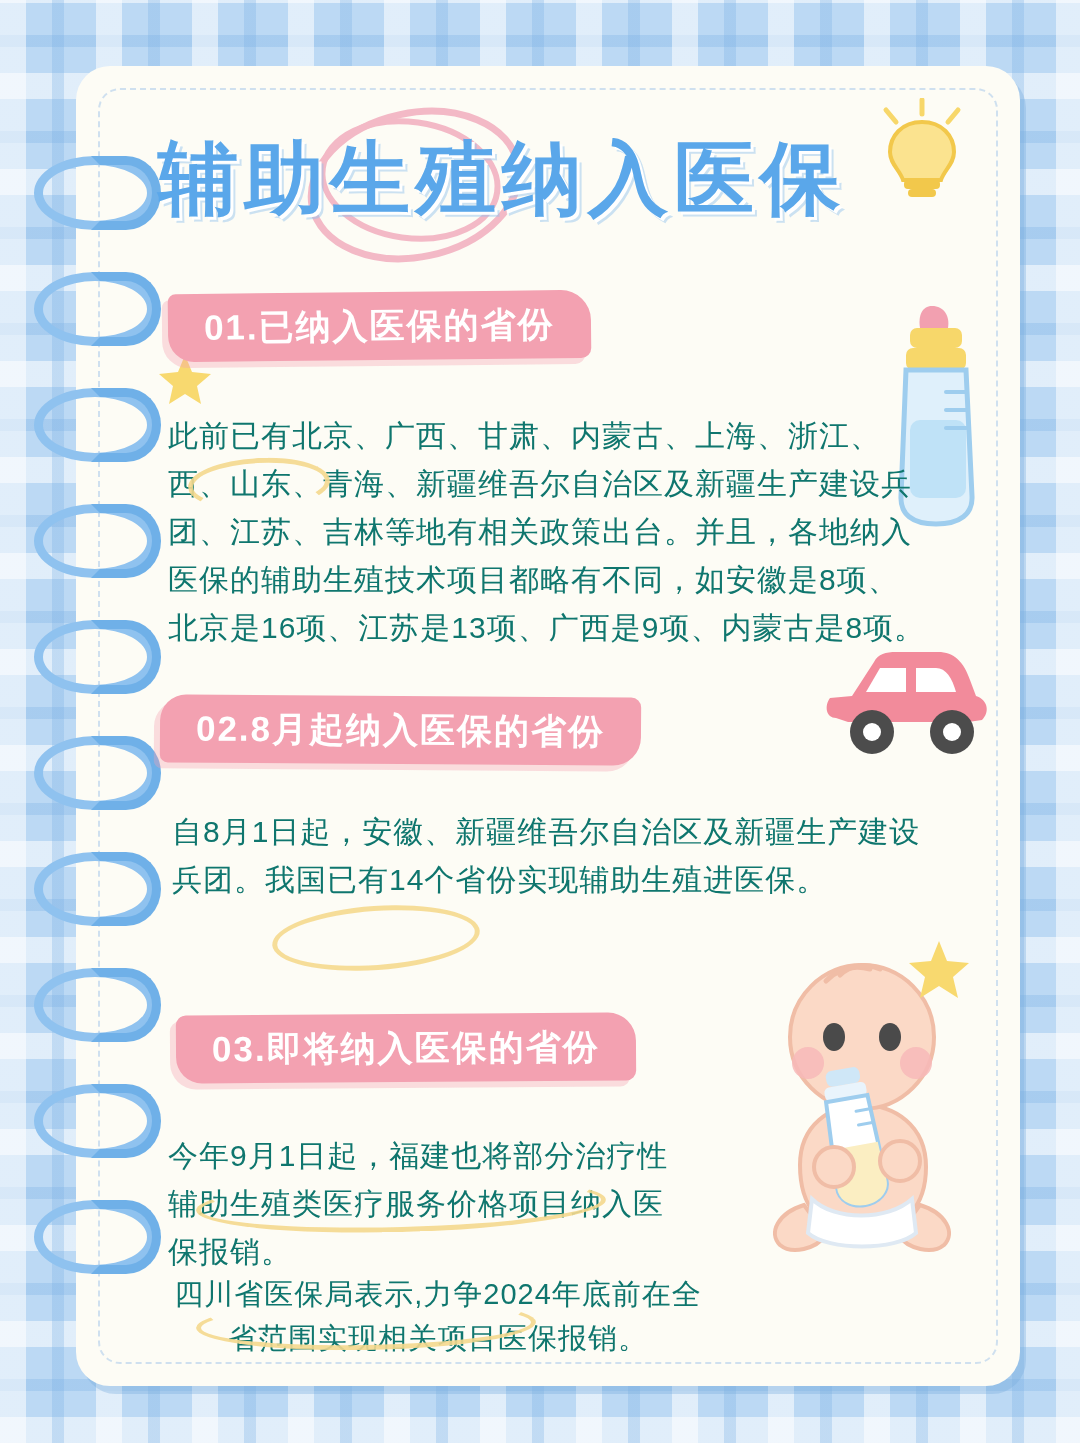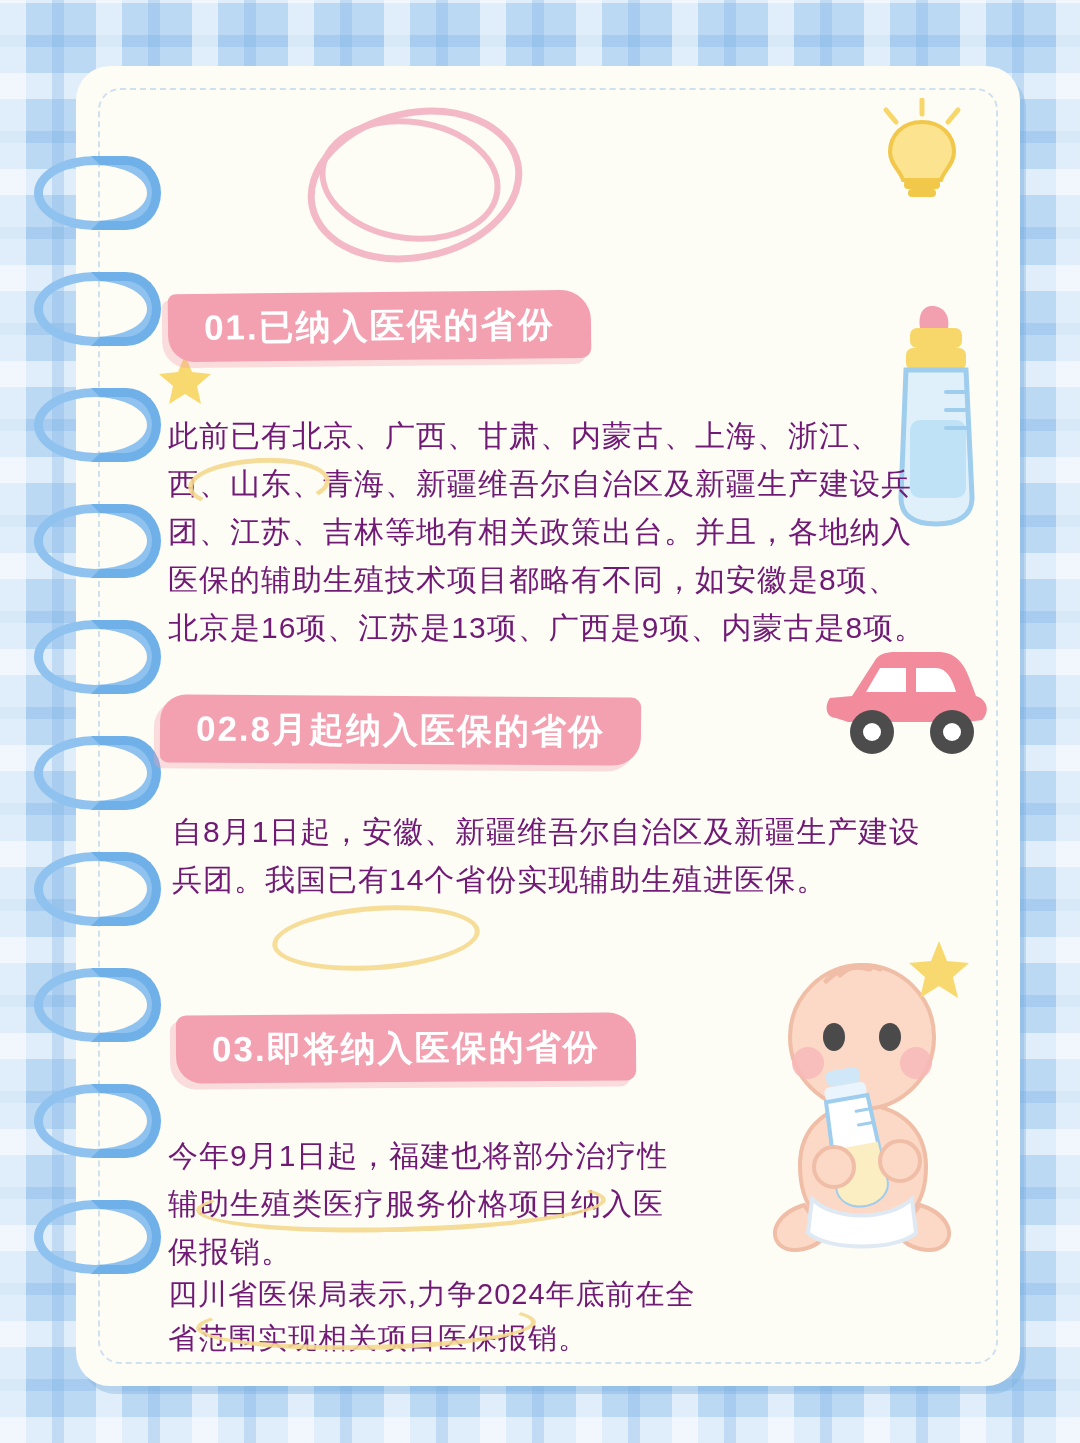--- a/index.html
+++ b/index.html
@@ -142,29 +142,29 @@
     top: 1014px;
     background: #f3a1b1;
     border-radius: 10px 28px 10px 26px;
     transform: rotate(-0.4deg);
     box-shadow: -6px 6px 0 rgba(243,161,177,0.35);
   }
 
   
   .para {
     position: absolute;
-    color: #701a75;
+    color: #0f766e;
     font-size: 30px;
     line-height: 48px;
     letter-spacing: 1px;
   }
   #p1 { left: 168px; top: 412px; width: 760px; }
   #p2 { left: 172px; top: 808px; width: 750px; }
   #p3 { left: 168px; top: 1132px; width: 520px; }
-  #p4 { left: 168px; top: 1272px; width: 540px; font-size: 29px; line-height: 44px;}
+  #p4 { left: 168px; top: 1272px; width: 540px; font-size: 29px; line-height: 44px; text-align: center;}
 
   
   .hl {
     position: absolute;
     border: 5px solid #f5d98e;
     border-radius: 50%;
     opacity: 0.9;
   }
   #hl1 { left: 188px; top: 458px; width: 132px; height: 42px; transform: rotate(-3deg); border-bottom-color: transparent; }
   #hl2 { left: 272px; top: 906px; width: 198px; height: 54px; transform: rotate(-4deg); }
@@ -198,20 +198,21 @@
 <div class="ring" style="top:852px"></div>
 <div class="ring" style="top:968px"></div>
 <div class="ring" style="top:1084px"></div>
 <div class="ring" style="top:1200px"></div>
 
 <div id="title-wrap">
   <svg id="title-scribble" viewBox="0 0 250 170">
     <ellipse cx="125" cy="85" rx="105" ry="72" fill="none" stroke="#f3b9c6" stroke-width="7" transform="rotate(-12 125 85)"></ellipse>
     <ellipse cx="120" cy="80" rx="88" ry="58" fill="none" stroke="#f3b9c6" stroke-width="6" transform="rotate(8 120 80)"></ellipse>
   </svg>
+  <div id="title">辅助生殖纳入医保</div>
 </div>
 
 <svg class="deco" id="bulb" viewBox="0 0 92 100">
   <line x1="10" y1="12" x2="20" y2="24" stroke="#f7d76a" stroke-width="5" stroke-linecap="round"></line>
   <line x1="46" y1="2" x2="46" y2="16" stroke="#f7d76a" stroke-width="5" stroke-linecap="round"></line>
   <line x1="82" y1="12" x2="72" y2="24" stroke="#f7d76a" stroke-width="5" stroke-linecap="round"></line>
   <path d="M46 24 C26 24 14 38 14 54 C14 66 24 72 27 82 L65 82 C68 72 78 66 78 54 C78 38 66 24 46 24 Z" fill="#fbe38f" stroke="#f2c84b" stroke-width="4"></path>
   <rect x="28" y="82" width="36" height="9" rx="4" fill="#f2c84b"></rect>
   <rect x="32" y="91" width="28" height="8" rx="4" fill="#f2c84b"></rect>
 </svg>

